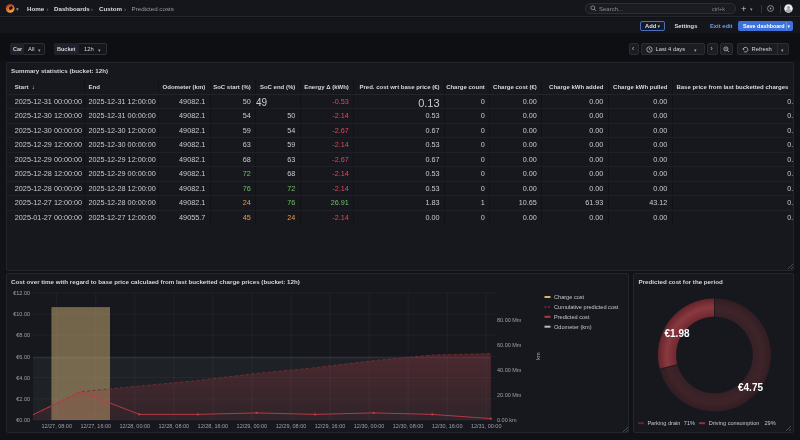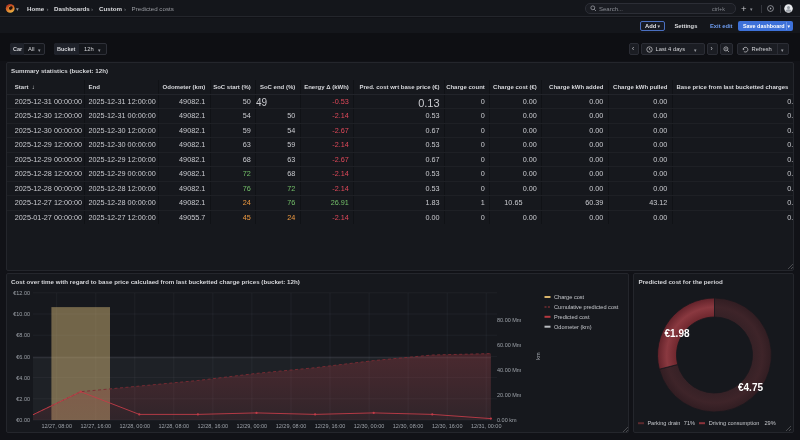--- a/index.html
+++ b/index.html
@@ -224,22 +224,22 @@
 <div class="t" style="left:665.60px;top:103.80px;width:128.70px;text-align:right;font-size:7.25px;color:#c9cacf;">0.00</div>
 <div class="abs" style="left:0;top:129.50px;width:786px;height:1px;background:#1e2025;"></div>
 <div class="t" style="left:7.80px;top:118.30px;font-size:7.25px;color:#c9cacf;">2025-12-27 12:00:00</div>
 <div class="t" style="left:81.50px;top:118.30px;font-size:7.25px;color:#c9cacf;">2025-12-28 00:00:00</div>
 <div class="t" style="left:152.20px;top:118.30px;width:46.10px;text-align:right;font-size:7.25px;color:#c9cacf;">49082.1</div>
 <div class="t" style="left:203.50px;top:118.30px;width:40.30px;text-align:right;font-size:7.25px;color:#ef9a41;">24</div>
 <div class="t" style="left:249.00px;top:118.30px;width:39.30px;text-align:right;font-size:7.25px;color:#73bf69;">76</div>
 <div class="t" style="left:293.50px;top:118.30px;width:48.30px;text-align:right;font-size:7.25px;color:#73bf69;">26.91</div>
 <div class="t" style="left:347.00px;top:118.30px;width:85.55px;text-align:right;font-size:7.25px;color:#c9cacf;">1.83</div>
 <div class="t" style="left:437.75px;top:118.30px;width:40.05px;text-align:right;font-size:7.25px;color:#c9cacf;">1</div>
-<div class="t" style="left:483.00px;top:118.30px;width:46.80px;text-align:center;font-size:7.25px;color:#c9cacf;">10.65</div>
-<div class="t" style="left:535.00px;top:118.30px;width:61.40px;text-align:right;font-size:7.25px;color:#c9cacf;">60.39</div>
+<div class="t" style="left:483.00px;top:118.30px;width:46.80px;text-align:right;font-size:7.25px;color:#c9cacf;">10.65</div>
+<div class="t" style="left:535.00px;top:118.30px;width:61.40px;text-align:right;font-size:7.25px;color:#c9cacf;">61.93</div>
 <div class="t" style="left:601.60px;top:118.30px;width:58.80px;text-align:right;font-size:7.25px;color:#c9cacf;">43.12</div>
 <div class="t" style="left:665.60px;top:118.30px;width:128.70px;text-align:right;font-size:7.25px;color:#c9cacf;">0.00</div>
 
 <div class="t" style="left:7.80px;top:132.80px;font-size:7.25px;color:#c9cacf;">2025-01-27 00:00:00</div>
 <div class="t" style="left:81.50px;top:132.80px;font-size:7.25px;color:#c9cacf;">2025-12-27 12:00:00</div>
 <div class="t" style="left:152.20px;top:132.80px;width:46.10px;text-align:right;font-size:7.25px;color:#c9cacf;">49055.7</div>
 <div class="t" style="left:203.50px;top:132.80px;width:40.30px;text-align:right;font-size:7.25px;color:#ef9a41;">45</div>
 <div class="t" style="left:249.00px;top:132.80px;width:39.30px;text-align:right;font-size:7.25px;color:#ef9a41;">24</div>
 <div class="t" style="left:293.50px;top:132.80px;width:48.30px;text-align:right;font-size:7.25px;color:#e0495a;">-2.14</div>
 <div class="t" style="left:347.00px;top:132.80px;width:85.55px;text-align:right;font-size:7.25px;color:#c9cacf;">0.00</div>

